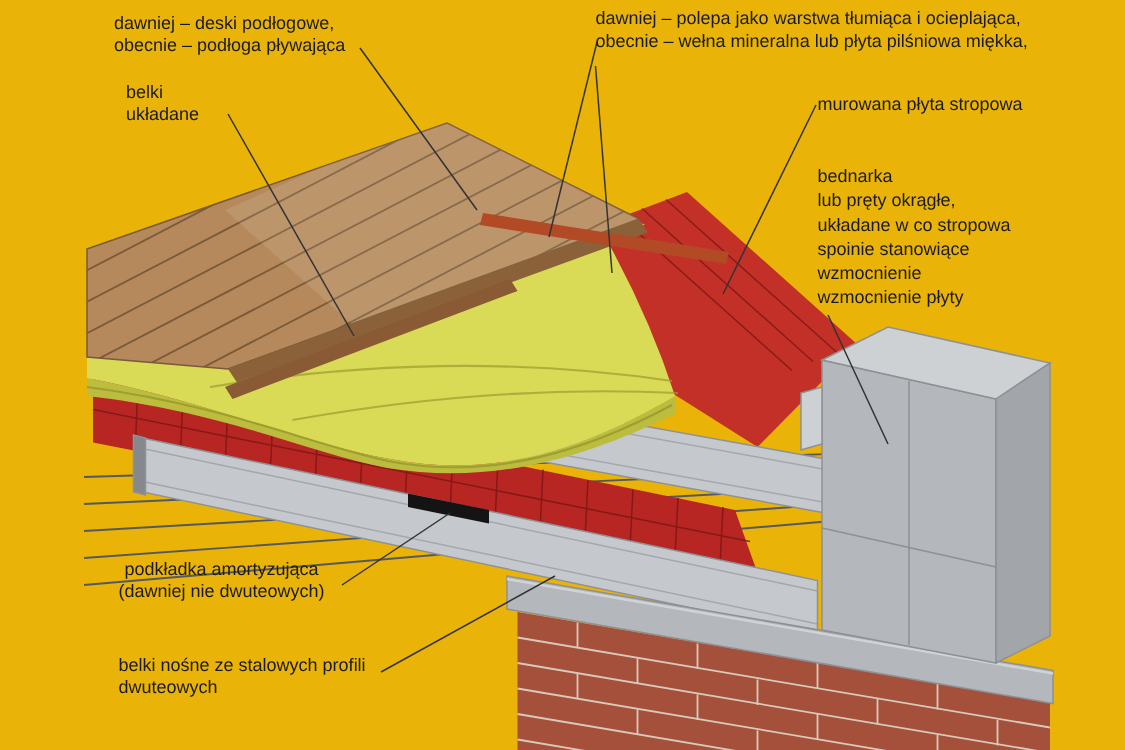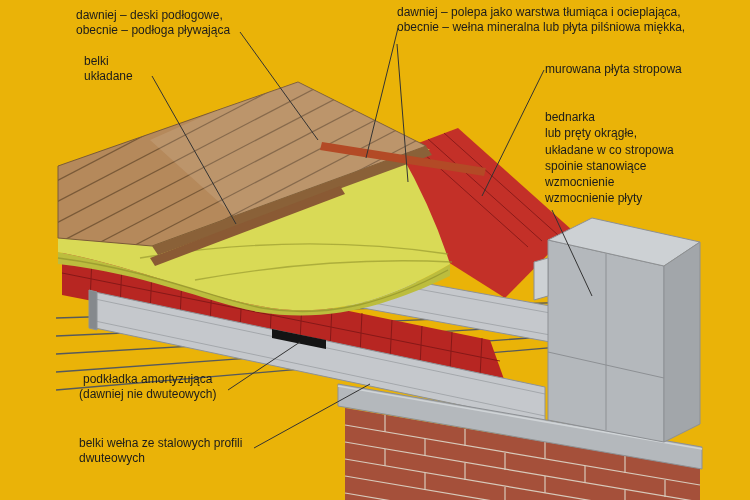--- a/index.html
+++ b/index.html
@@ -184,17 +184,17 @@
   <span>wzmocnienie</span>
   <span>wzmocnienie płyty</span>
 </div>
 
 <div class="lbl" style="left:79px;top:372px;text-align:center;">
   <span>podkładka amortyzująca</span>
   <span>(dawniej nie dwuteowych)</span>
 </div>
 
 <div class="lbl" style="left:79px;top:436px;">
-  <span>belki wełna ze stalowych profili</span>
+  <span>belki nośne ze stalowych profili</span>
   <span>dwuteowych</span>
 </div>
 
 </div>
 
 </body></html>

